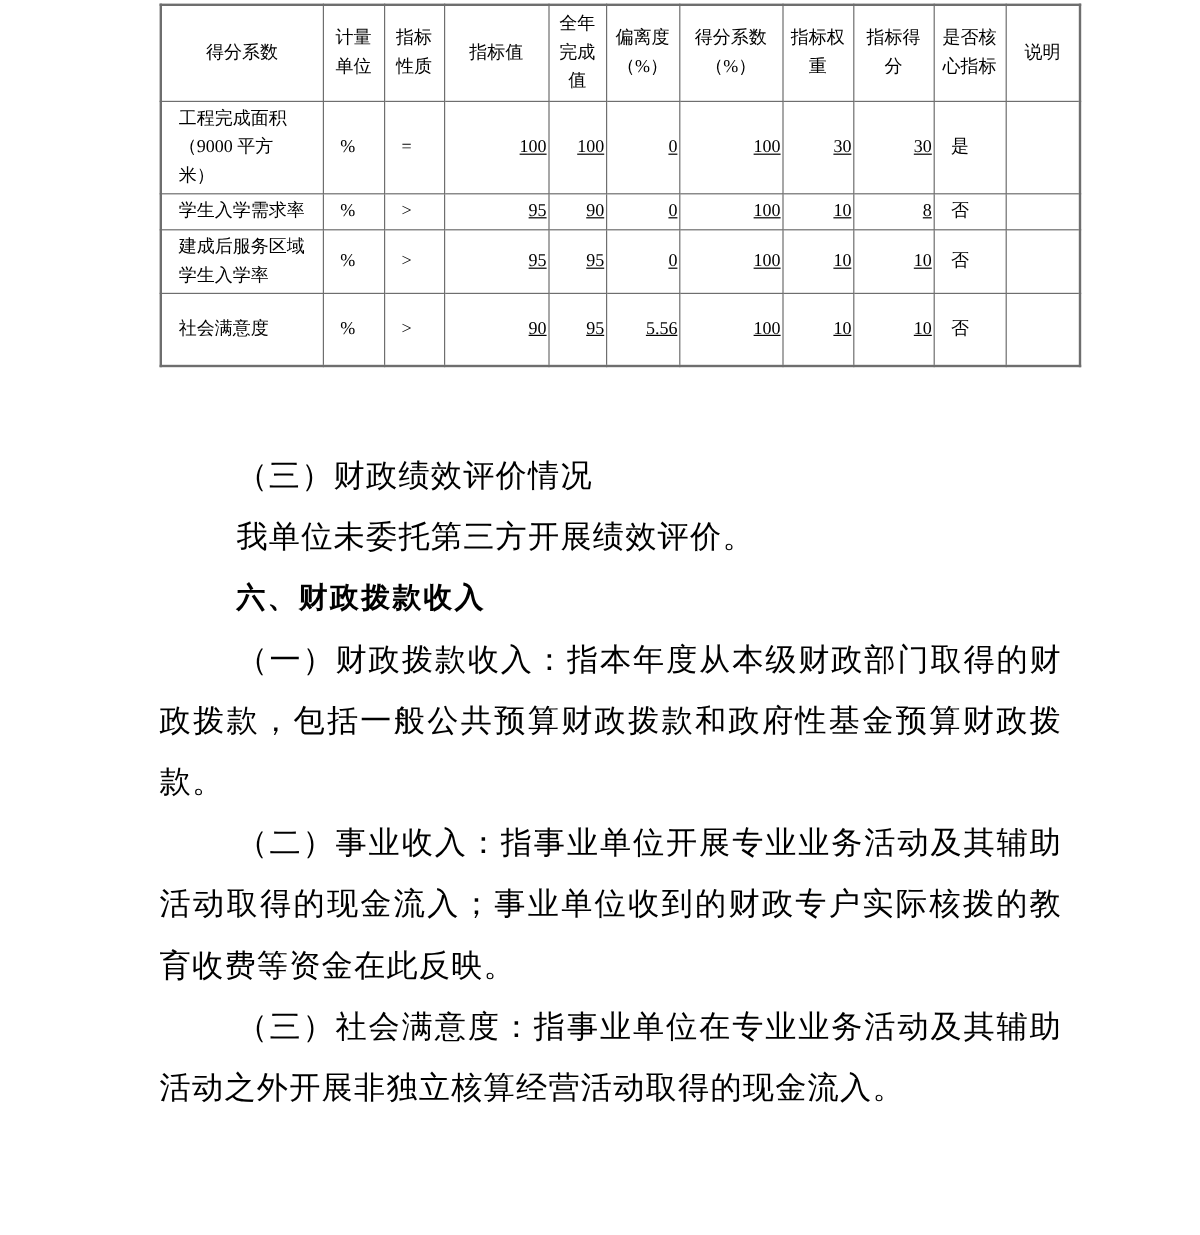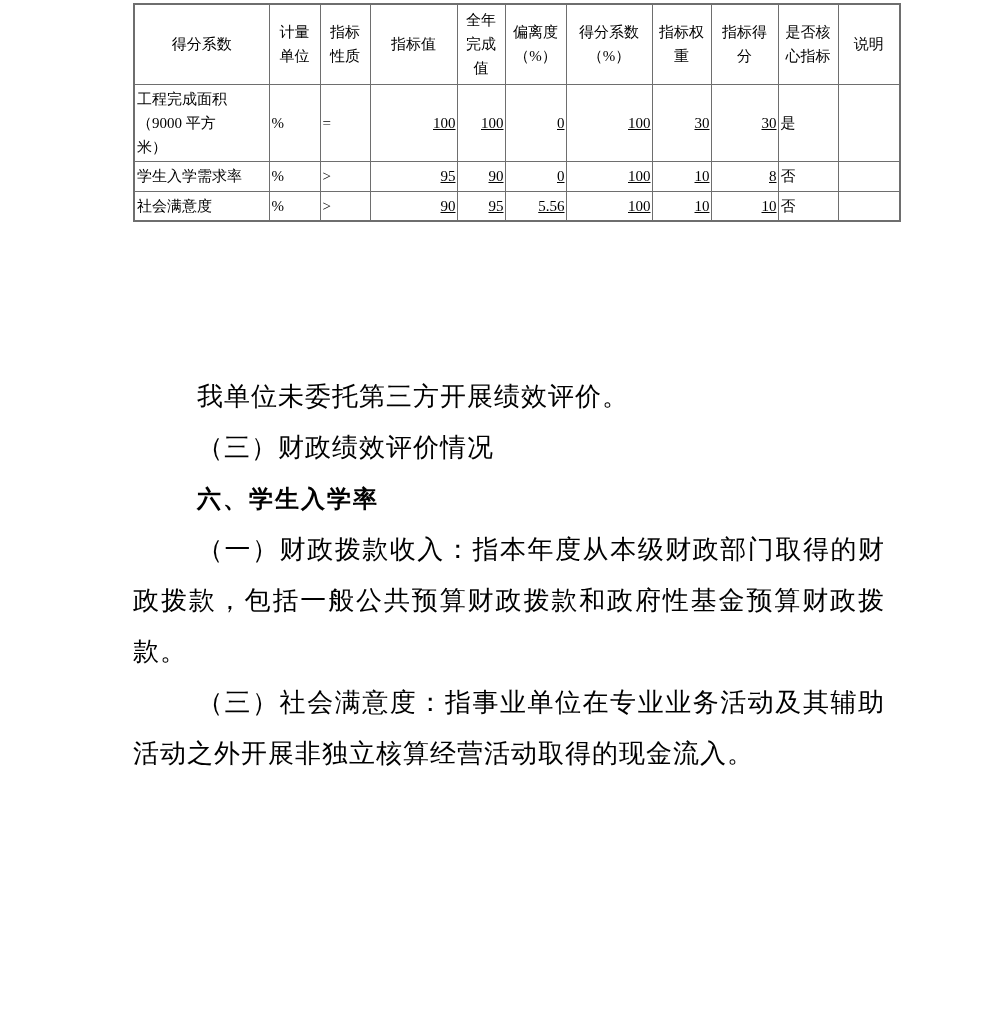--- a/index.html
+++ b/index.html
@@ -33,21 +33,21 @@
     padding:2px;
     overflow:hidden;
   }
   .kpi-table thead tr { height:80px; }
   .kpi-table tbody tr:nth-child(1) { height:75px; }
   .kpi-table tbody tr:nth-child(2) { height:30px; }
   .kpi-table tbody tr:nth-child(3) { height:29px; }
   .kpi-table tbody tr:nth-child(4) { height:61px; }
   .kpi-table tbody tr:nth-child(5) { height:14px; }
   .kpi-table th { text-align:center; }
-  .kpi-table td.txt { text-align:left; padding-left:2px; }
+  .kpi-table td.txt { text-align:left; padding-left:14px; }
   .kpi-table td.num { text-align:right; padding-right:1px;text-decoration:underline; }
 
   
   .textblock {
     position:absolute;
     left:133px;
     top:371px;
     width:752px;
     font-size:26px;
     line-height:51px;
@@ -129,36 +129,51 @@
         <td class="num">95</td>
         <td class="num">90</td>
         <td class="num">0</td>
         <td class="num">100</td>
         <td class="num">10</td>
         <td class="num">8</td>
         <td class="txt">否</td>
         <td class="txt"></td>
       </tr>
       <tr>
+        <td class="txt">建成后服务区域
+学生入学率</td>
+        <td class="txt">%</td>
+        <td class="txt">&gt;</td>
+        <td class="num">95</td>
+        <td class="num">95</td>
+        <td class="num">0</td>
+        <td class="num">100</td>
+        <td class="num">10</td>
+        <td class="num">10</td>
+        <td class="txt">否</td>
+        <td class="txt"></td>
+      </tr>
+      <tr>
         <td class="txt">社会满意度</td>
         <td class="txt">%</td>
         <td class="txt">&gt;</td>
         <td class="num">90</td>
         <td class="num">95</td>
         <td class="num">5.56</td>
         <td class="num">100</td>
         <td class="num">10</td>
         <td class="num">10</td>
         <td class="txt">否</td>
         <td class="txt"></td>
       </tr>
     </tbody>
   </table>
 
   <div class="textblock">
+    <p>（三）财政绩效评价情况</p>
     <p>我单位未委托第三方开展绩效评价。</p>
-    <p>（三）财政绩效评价情况</p>
-    <p class="hei">六、学生入学率</p>
+    <p class="hei">六、财政拨款收入</p>
     <p><span class="lead">（一）财政拨款收入：</span><span>指本年度从本级财政部门取得的财政拨款，包括一般公共预算财政拨款和政府性基金预算财政拨款。</span></p>
+    <p><span class="lead">（二）事业收入：</span><span>指事业单位开展专业业务活动及其辅助活动取得的现金流入；事业单位收到的财政专户实际核拨的教育收费等资金在此反映。</span></p>
     <p><span class="lead">（三）社会满意度：</span><span>指事业单位在专业业务活动及其辅助活动之外开展非独立核算经营活动取得的现金流入。</span></p>
   </div>
 
 </div>
 
 </body></html>

